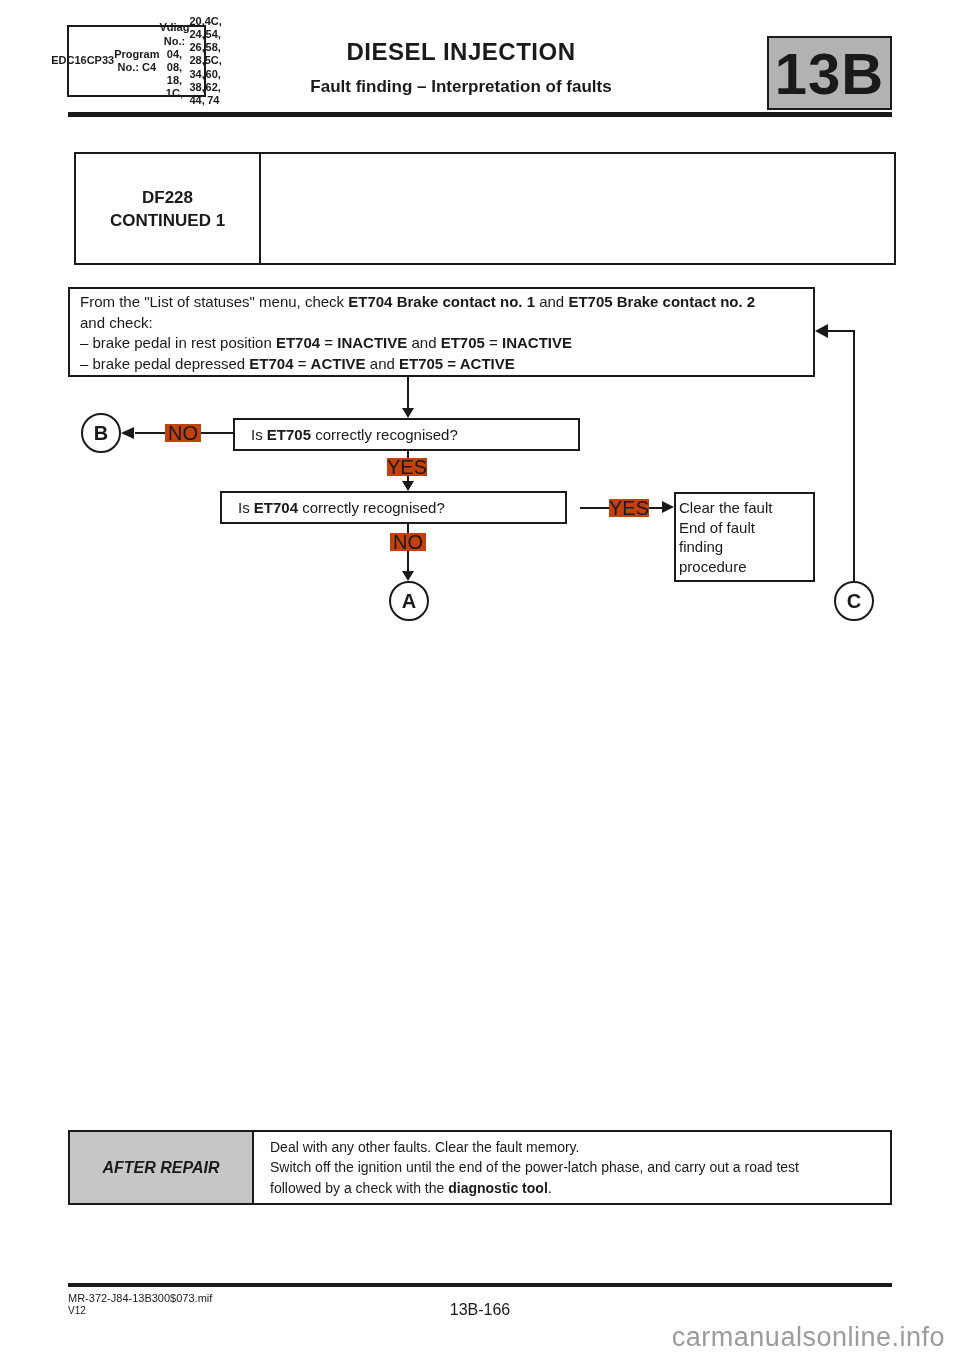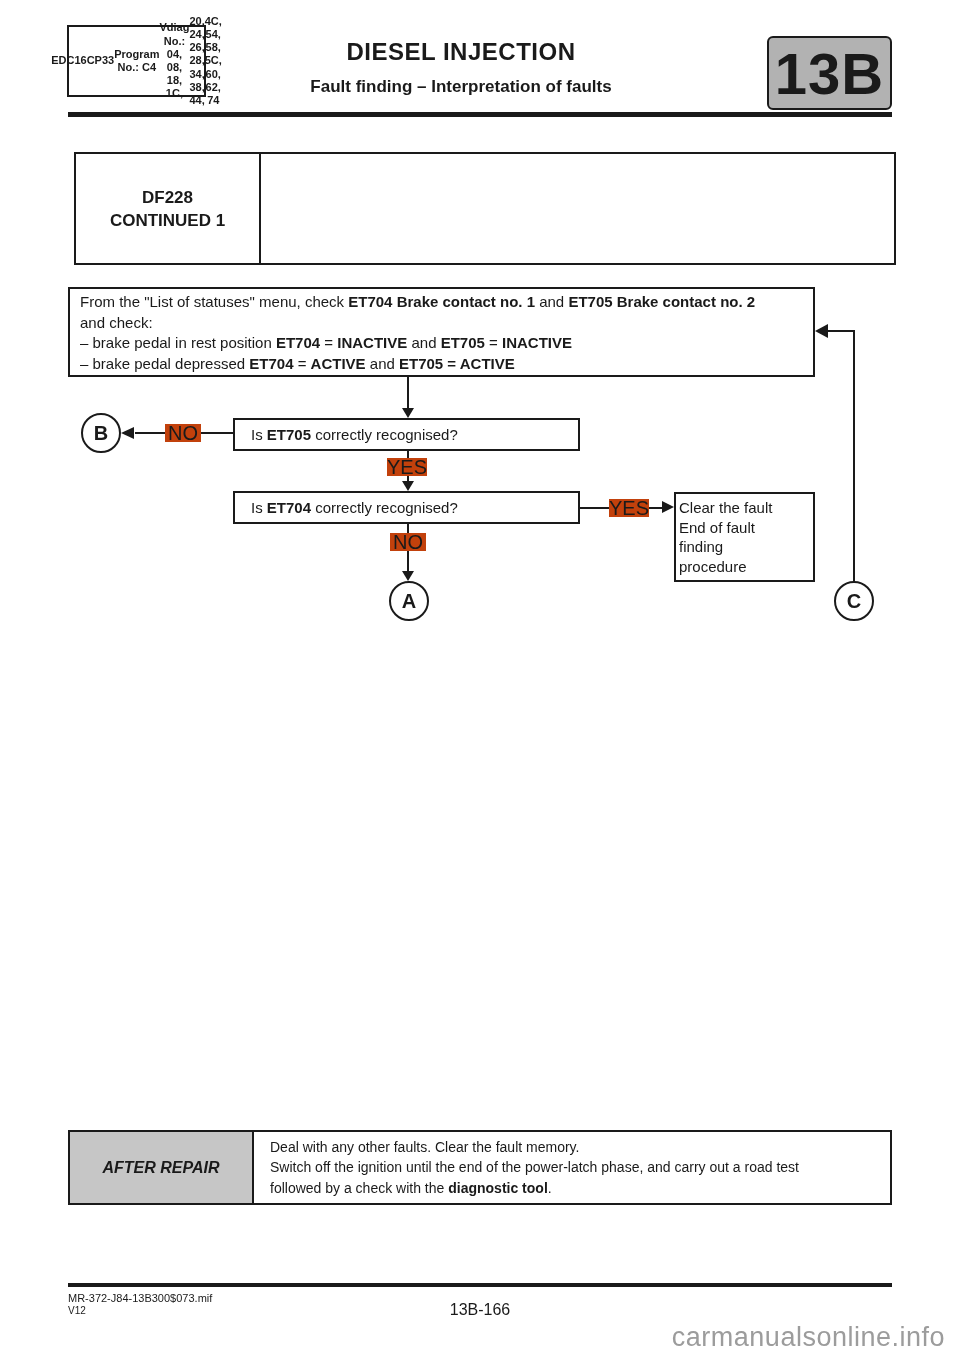--- a/index.html
+++ b/index.html
@@ -31,21 +31,21 @@
     display:flex; flex-direction:column; justify-content:center; align-items:center;
     font-size:17px; font-weight:bold; line-height:23px; }
   .fault-cell-right { flex:1; }
 
   
   .instruction-box { left:68px; top:287px; width:747px; height:90px; padding:3px 10px;
     font-size:15px; line-height:20.5px; }
   .qbox { width:347px; height:33px; display:flex; align-items:center;
     padding-left:16px; font-size:15px; }
   .q1 { left:233px; top:418px; }
-  .q2 { left:233px; top:491px;text-align:right; }
+  .q2 { left:220px; top:491px;text-align:right; }
   .result-box { left:674px; top:492px; width:141px; height:90px; padding:4px 3px;
     font-size:15px; line-height:19.5px; }
   .circle { width:40px; height:40px; border:2px solid #1a1a1a; border-radius:50%;
     background:#fff; display:flex; align-items:center; justify-content:center;
     font-size:20px; font-weight:bold; }
   .vline, .hline { background:#1a1a1a; }
   .branch-label { background:#c2410c; font-size:20px; text-align:center;
     line-height:18px; height:18px; }
   .arrow-down { width:0; height:0; border-left:6px solid transparent;
     border-right:6px solid transparent; border-top:10px solid #1a1a1a; }
@@ -82,21 +82,21 @@
     <div>Vdiag No.: 04, 08, 18, 1C,</div>
     <div>20, 24, 26, 28, 34, 38, 44,</div>
     <div>4C, 54, 58, 5C, 60, 62, 74</div>
   </div>
 
   <div class="abs title-wrap">
     <div class="page-title">DIESEL INJECTION</div>
     <div class="page-subtitle">Fault finding – Interpretation of faults</div>
   </div>
 
-  <div class="abs section-badge" style="background: rgb(178, 178, 178); border-radius: 6px;">13B</div>
+  <div class="abs section-badge" style="background: rgb(178, 178, 178);">13B</div>
 
   <div class="abs header-rule"></div>
 
   <div class="abs box fault-box">
     <div class="fault-cell-left">
       <div>DF228</div>
       <div>CONTINUED 1</div>
     </div>
     <div class="fault-cell-right"></div>
   </div>

